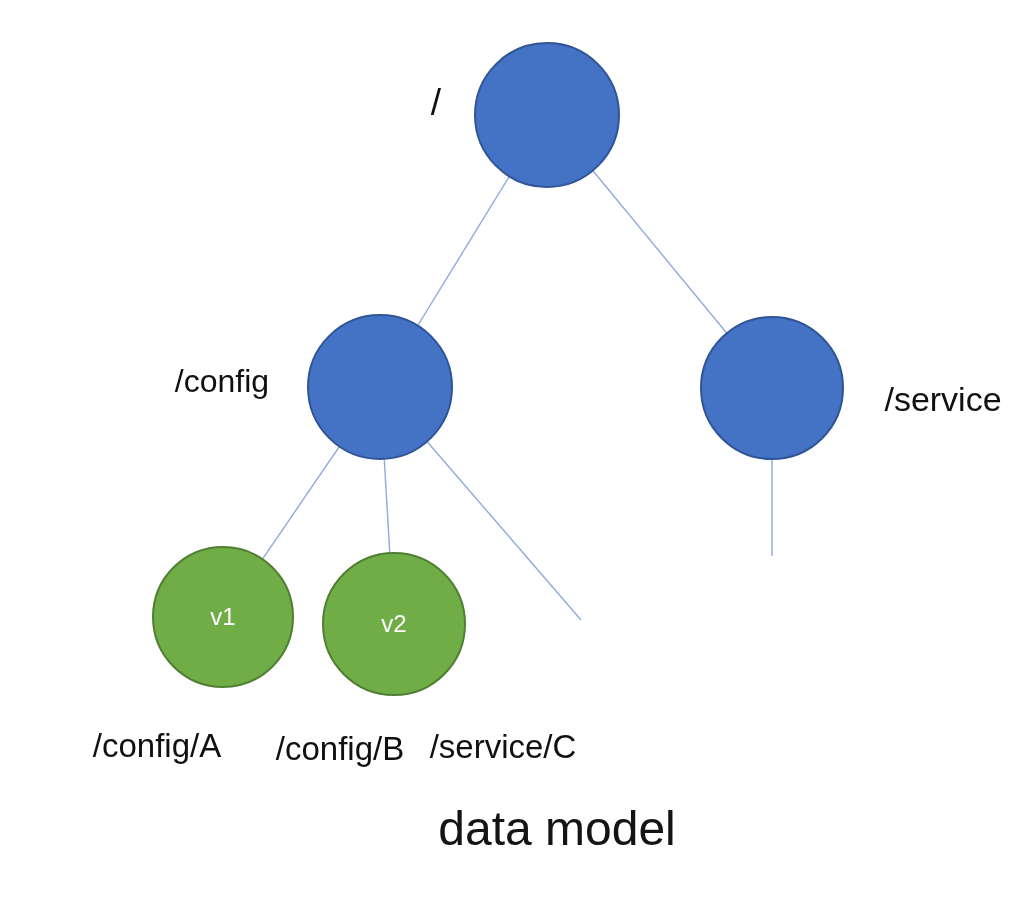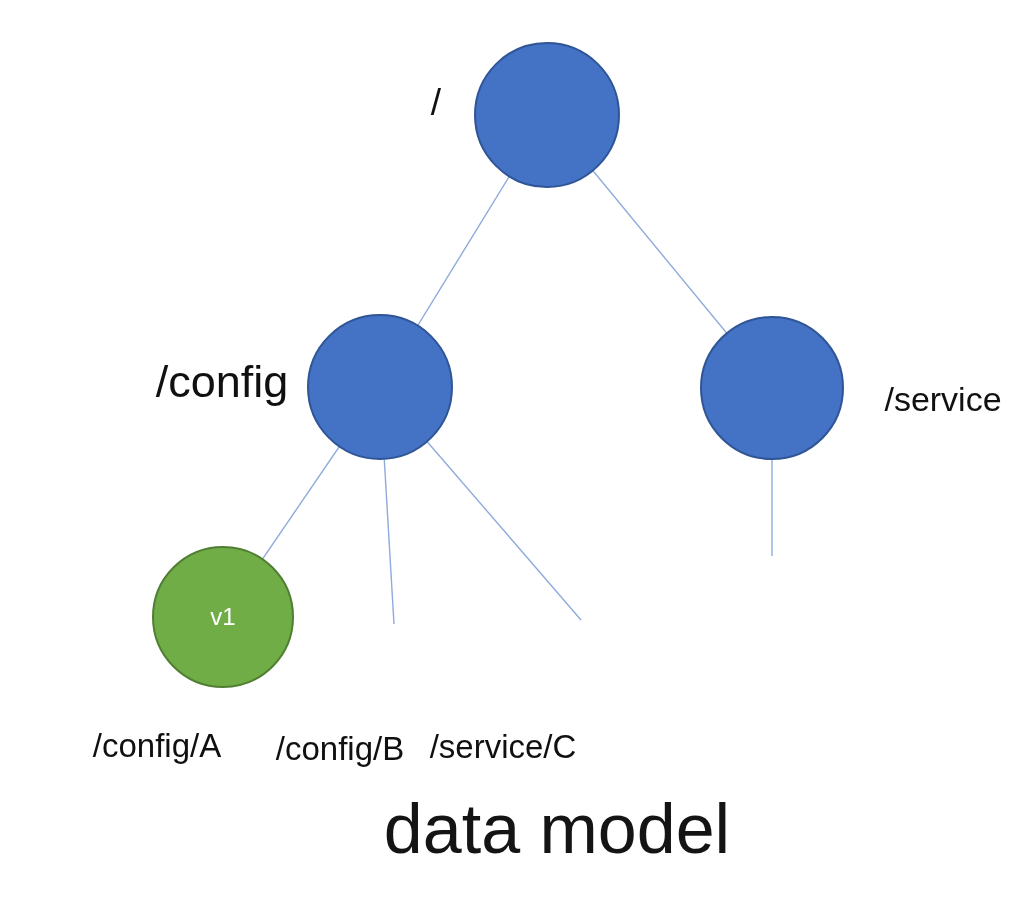--- a/index.html
+++ b/index.html
@@ -48,29 +48,29 @@
     line-height: 1;
   }
   .side-label {
     position: absolute;
     transform: translate(-50%, -50%);
     color: #101010;
     white-space: nowrap;
     line-height: 1;
   }
   .lbl-root    { font-size: 37px; }
-  .lbl-config  { font-size: 45px; }
+  .lbl-config  { font-size: 32px; }
   .lbl-service { font-size: 34px; }
   .lbl-path    { font-size: 33px; }
   .diagram-title {
     position: absolute;
     left: 557px;
     top: 829px;
     transform: translate(-50%, -50%);
-    font-size: 70px;
+    font-size: 48px;
     font-weight: 300;
     color: #141414;
     white-space: nowrap;
     line-height: 1;
   }
 </style>
 </head>
 <body>
 
 <div class="canvas">
@@ -87,20 +87,23 @@
   <div class="node blue" style="left:474px; top:42px; width:146px; height:146px;"></div>
 
   <div class="node blue" style="left:307px; top:314px; width:146px; height:146px;"></div>
 
   <div class="node blue" style="left:700px; top:316px; width:144px; height:144px;"></div>
 
   <div class="node green" style="left:152px; top:546px; width:142px; height:142px;">
     <span class="node-label">v1</span>
   </div>
 
+  <div class="node green" style="left:322px; top:552px; width:144px; height:144px;">
+    <span class="node-label">v2</span>
+  </div>
 
 
   <div class="side-label lbl-root" style="left:436px; top:102px;">/</div>
 
   <div class="side-label lbl-config" style="left:222px; top:381px;">/config</div>
 
   <div class="side-label lbl-path" style="left:157px; top:745px;">/config/A</div>
 
   <div class="side-label lbl-service" style="left:943px; top:399px;">/service</div>
 

